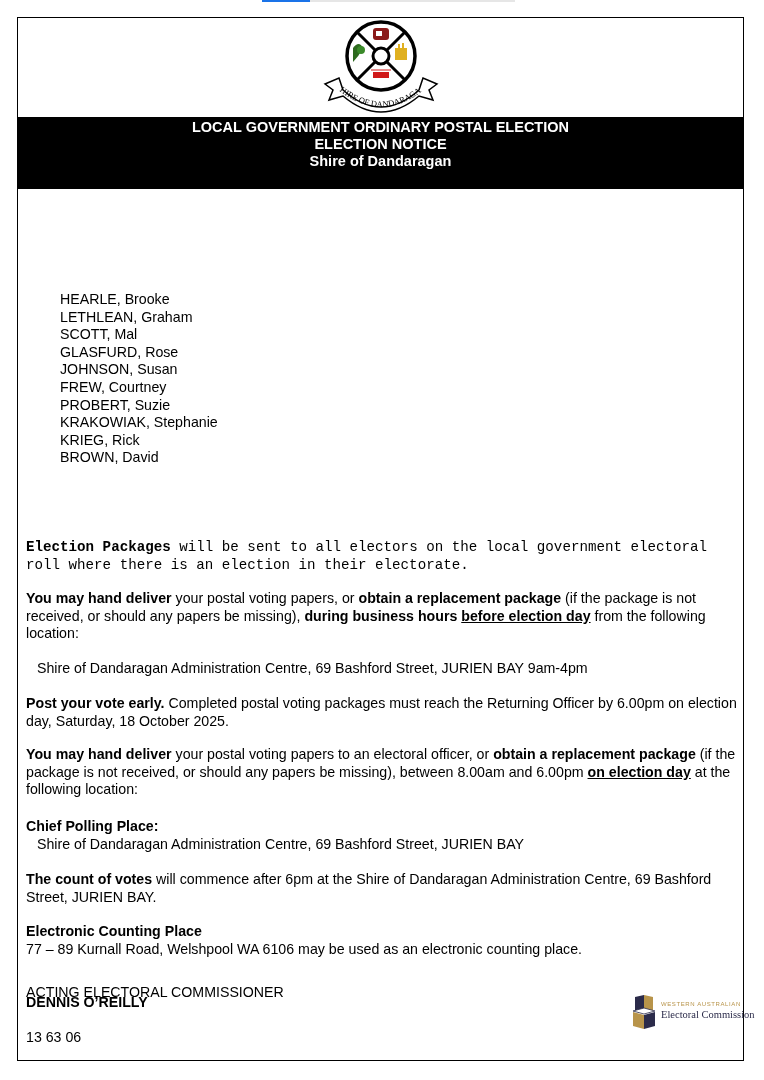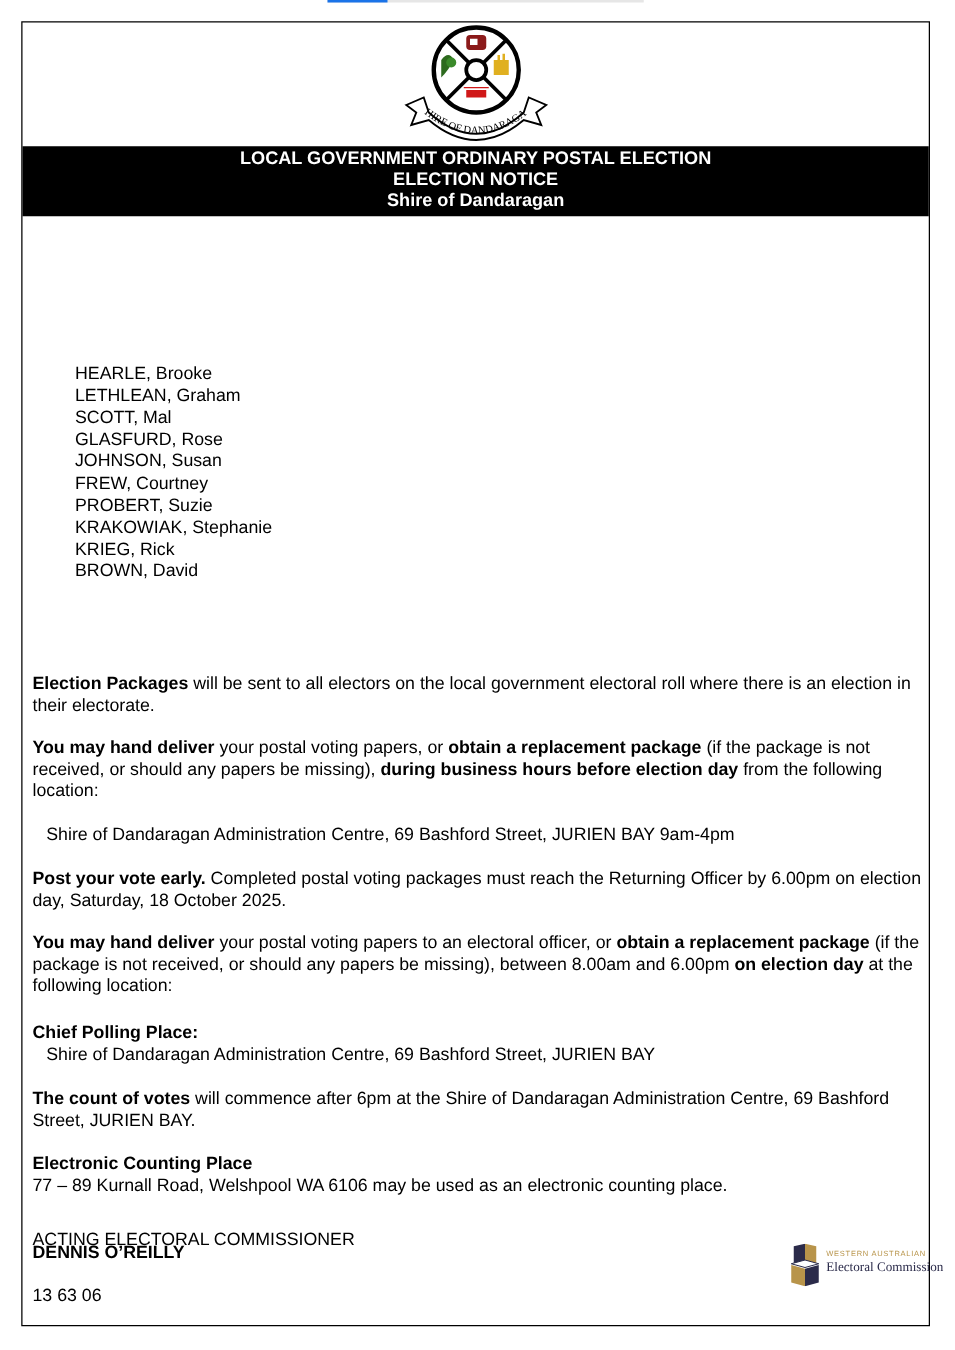--- a/index.html
+++ b/index.html
@@ -3,29 +3,29 @@
 <meta charset="utf-8">
 <style>
   html, body { margin:0; padding:0; background:#ffffff; }
   body { width:764px; height:1080px; position:relative; overflow:hidden;
          font-family:"Liberation Sans", sans-serif; color:#000; }
   .progress { position:absolute; top:0; left:262px; width:253px; height:2px; background:#e6e6e6; }
   .progress .fill { position:absolute; left:0; top:0; height:2px; width:48px; background:#1a73e8; }
   .page { position:absolute; left:17px; top:17px; width:727px; height:1044px;
           border:1.5px solid #000; box-sizing:border-box; }
   .logo { position:absolute; left:303px; top:2px; width:120px; height:98px; }
-  .banner { position:absolute; left:0; top:99px; width:100%; height:56px; background:#000;
+  .banner { position:absolute; left:0; top:99px; width:100%; height:72px; background:#000;
             color:#fff; text-align:center; font-weight:bold; }
   .banner .l1 { font-size:14.5px; line-height:17px; margin-top:2px; letter-spacing:0; }
   .banner .l2 { font-size:14.5px; line-height:17px; }
   .banner .l3 { font-size:14.5px; line-height:17px; }
   .banner .l4 { font-size:10.5px; line-height:13px; font-style:italic; }
   .text { position:absolute; left:8px; font-size:14.2px; line-height:17.6px; width:716px; }
   .b { font-weight:bold; }
-  .u { }
+  .u { text-decoration:underline; }
   .district { position:absolute; left:30px; top:273px; font-size:14.2px; line-height:17.6px; }
   .district .hdr { font-weight:bold; }
   .district .hdr span { display:inline-block; }
   .cand { padding-left:12px; }
   .waec { position:absolute; left:613px; top:977px; width:115px; height:34px; }
   .waec .t1 { position:absolute; left:30px; top:6px; font-size:6px; letter-spacing:0.6px; color:#b8944a; white-space:nowrap; }
   .waec .t2 { position:absolute; left:30px; top:14px; font-family:"Liberation Serif", serif; font-size:10.5px; color:#2b2b4a; white-space:nowrap; }
 </style>
 </head>
 <body>
@@ -68,21 +68,21 @@
     <div class="cand">SCOTT, Mal</div>
     <div class="cand">GLASFURD, Rose</div>
     <div class="cand">JOHNSON, Susan</div>
     <div class="cand">FREW, Courtney</div>
     <div class="cand">PROBERT, Suzie</div>
     <div class="cand">KRAKOWIAK, Stephanie</div>
     <div class="cand">KRIEG, Rick</div>
     <div class="cand">BROWN, David</div>
   </div>
 
-  <div class="text" style="top:521px;"><span class="b">Election Packages</span><span> will be sent to all electors on the local government electoral roll where there is an election in their electorate.</span></div>
+  <div class="text" style="top:521px;font-family:Liberation Mono, monospace;"><span class="b">Election Packages</span><span> will be sent to all electors on the local government electoral roll where there is an election in their electorate.</span></div>
 
   <div class="text" style="top:572px;"><span class="b">You may hand deliver</span><span> your postal voting papers, or </span><span class="b">obtain a replacement package</span><span> (if the package is not received, or should any papers be missing), </span><span class="b">during business hours </span><span class="b u">before election day</span><span> from the following location:</span></div>
 
   <div class="text" style="top:642px; left:19px;">Shire of Dandaragan Administration Centre, 69 Bashford Street, JURIEN BAY 9am-4pm</div>
 
   <div class="text" style="top:677px;"><span class="b">Post your vote early.</span><span> Completed postal voting packages must reach the Returning Officer by 6.00pm on election day, Saturday, 18 October 2025.</span></div>
 
   <div class="text" style="top:728px;"><span class="b">You may hand deliver</span><span> your postal voting papers to an electoral officer, or </span><span class="b">obtain a replacement package</span><span> (if the package is not received, or should any papers be missing), between 8.00am and 6.00pm </span><span class="b u">on election day</span><span> at the following location:</span></div>
 
   <div class="text b" style="top:800px;">Chief Polling Place:</div>

